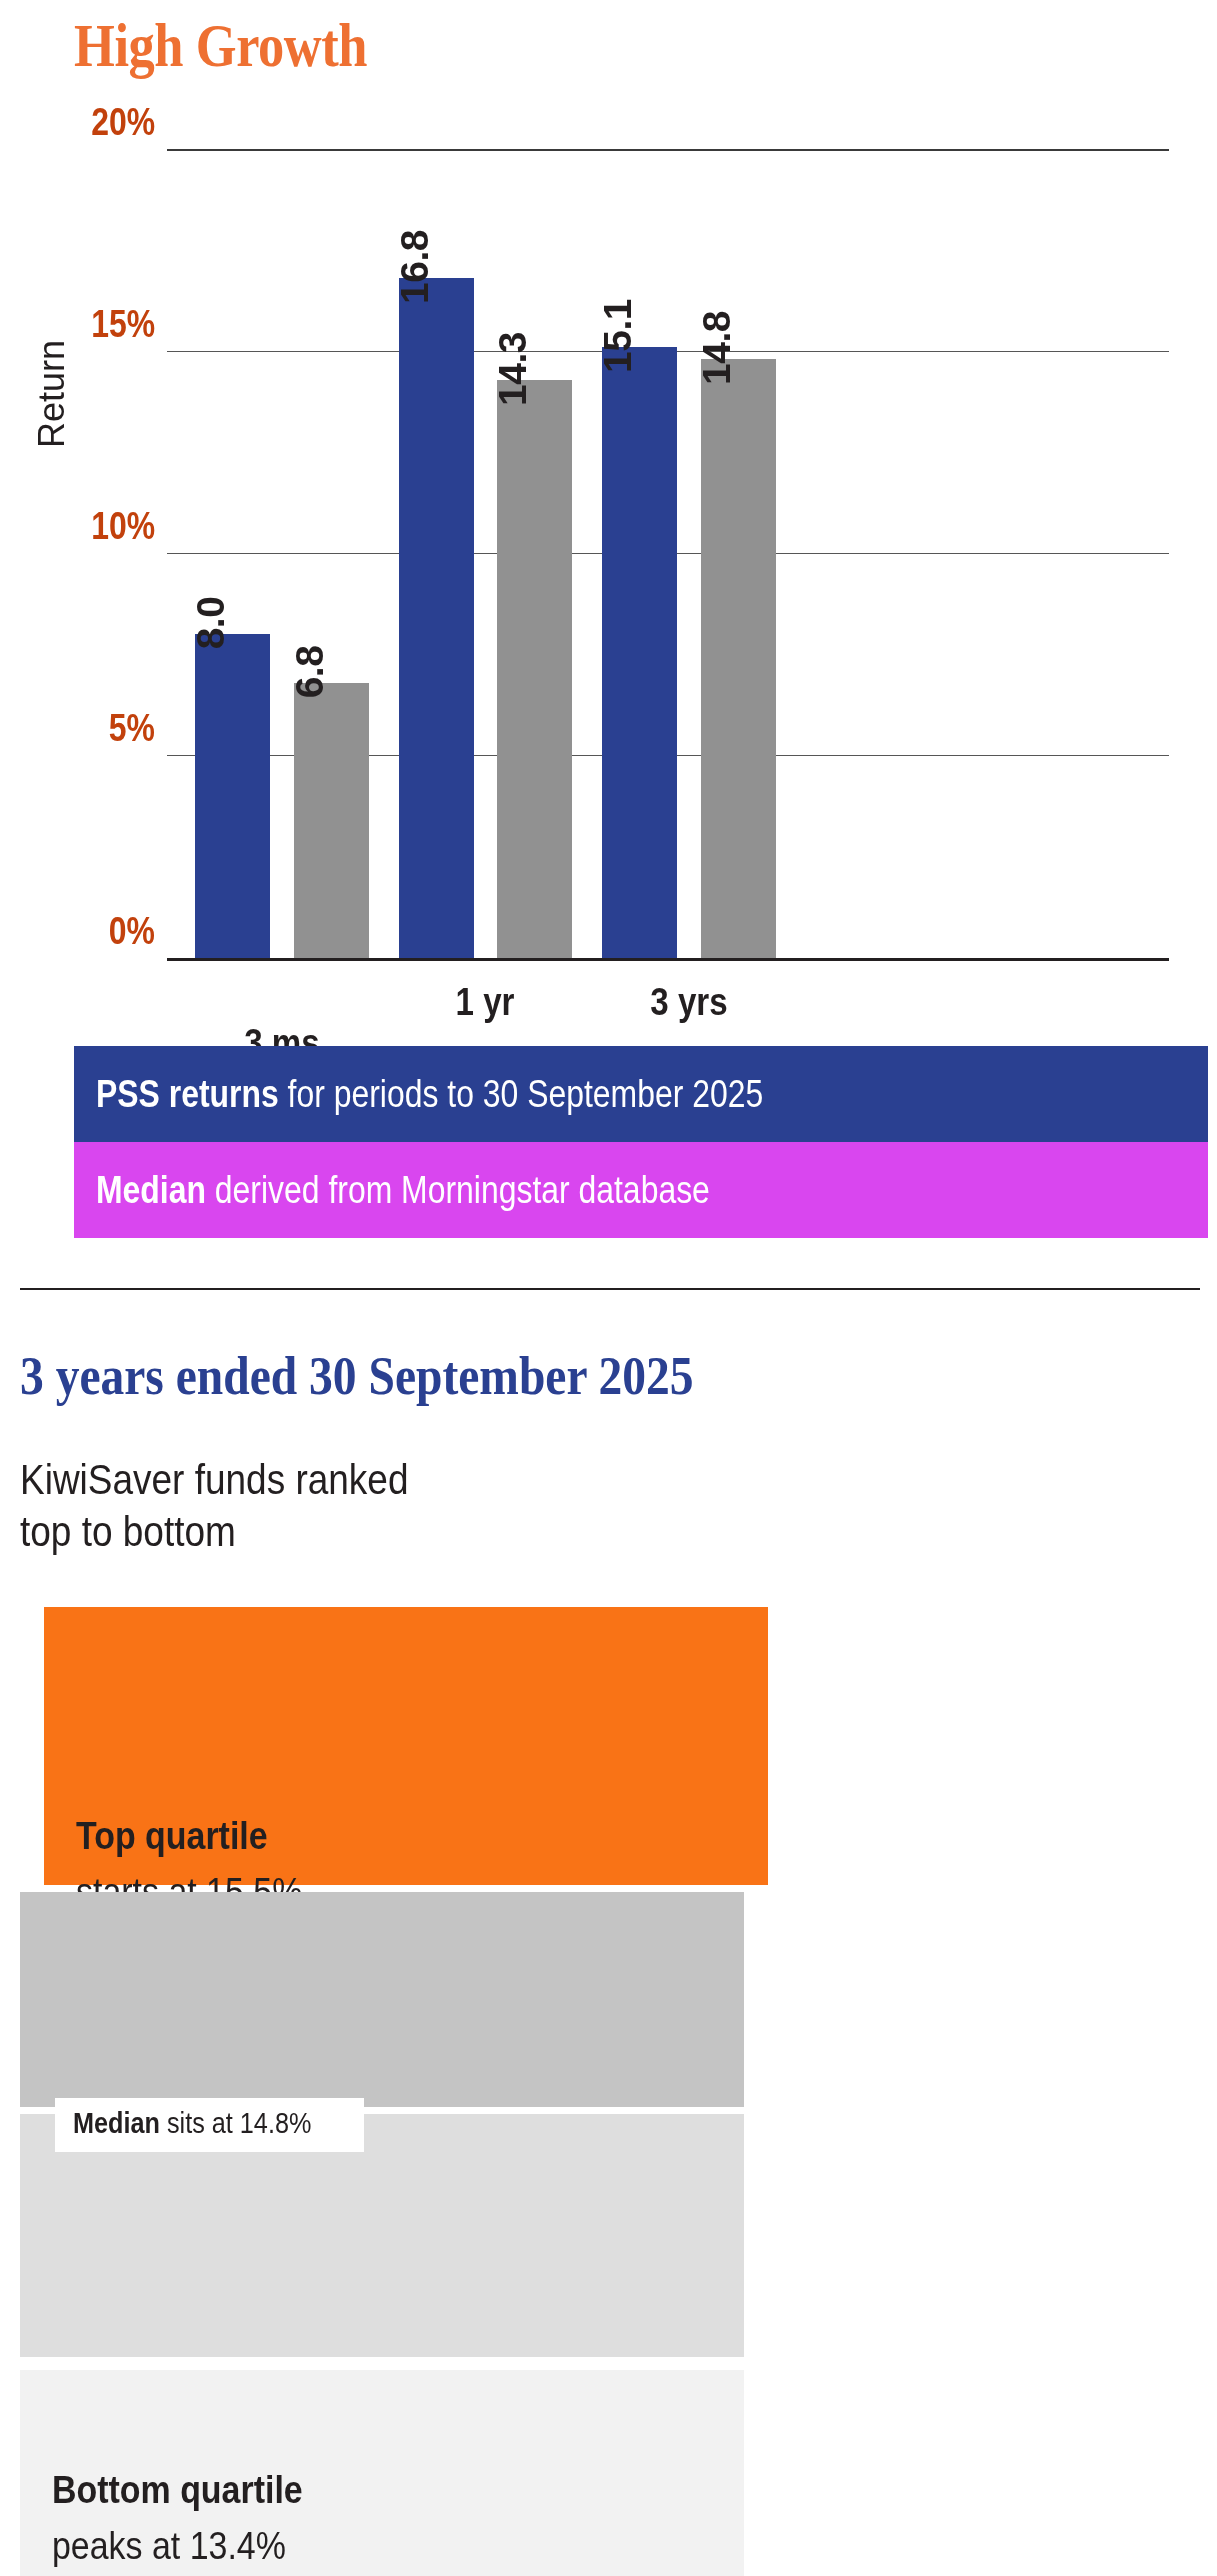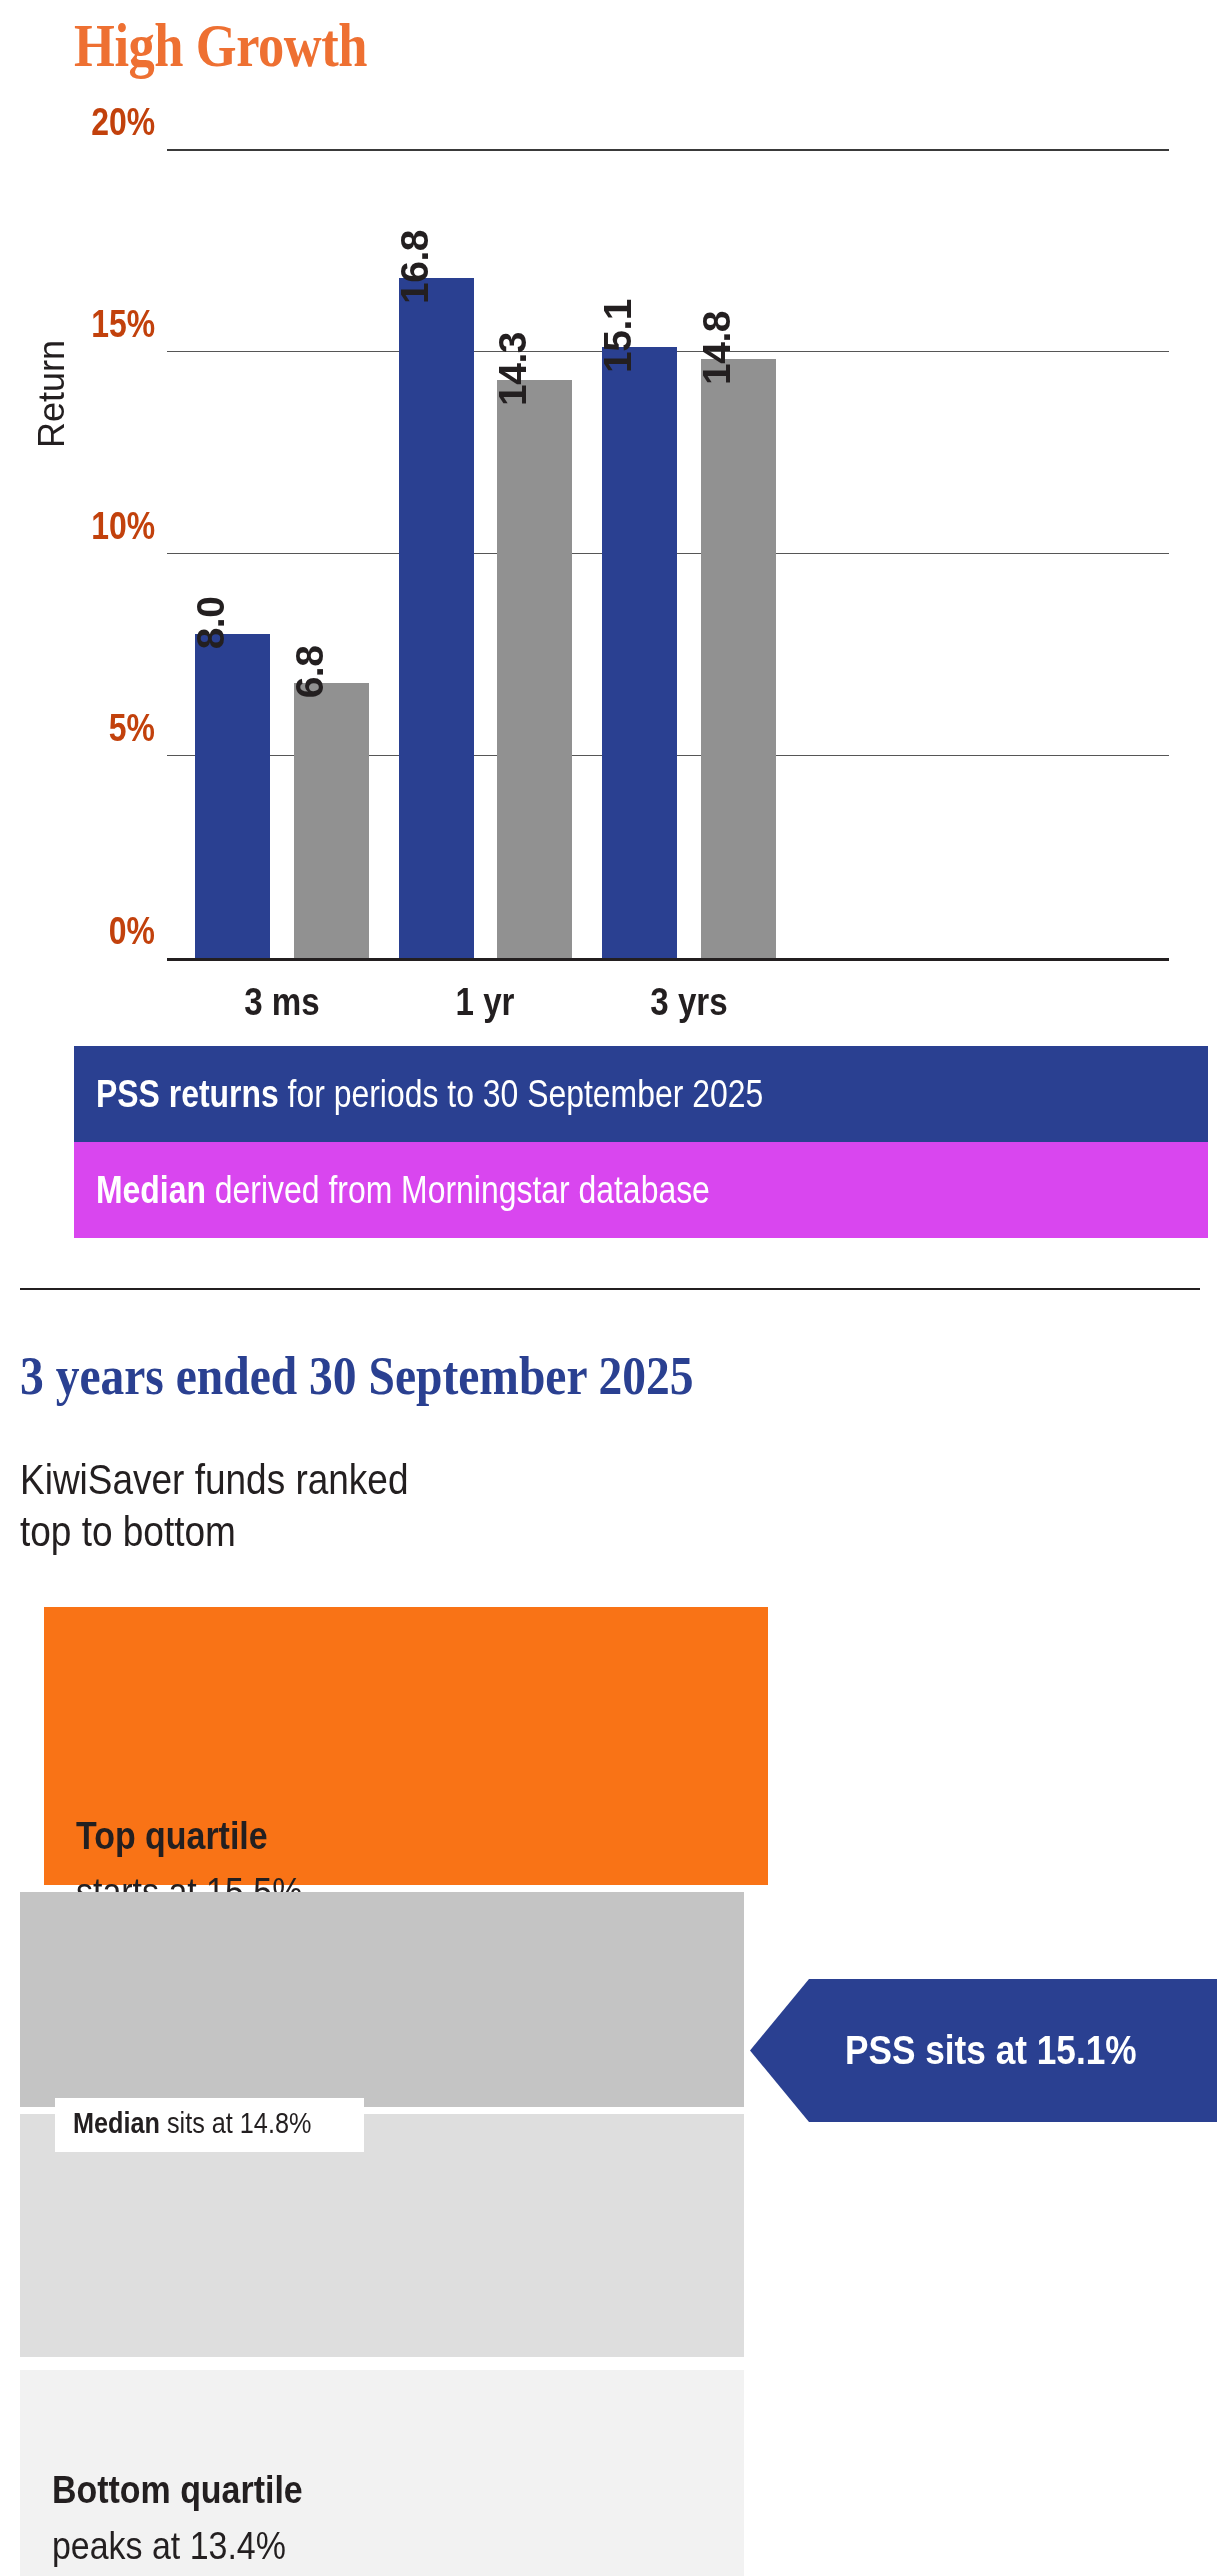--- a/index.html
+++ b/index.html
@@ -167,21 +167,21 @@
       <div class="vlabel">14.3</div>
     </div>
 
     <div class="bar blue" style="left:435px;width:75px;height:611px;">
       <div class="vlabel">15.1</div>
     </div>
     <div class="bar grey" style="left:534px;width:75px;height:599px;">
       <div class="vlabel">14.8</div>
     </div>
 
-    <div class="xtick" style="left:115px;"><span>3 ms</span></div>
+    <div class="xtick" style="left:115px;margin-top:41px;"><span>3 ms</span></div>
     <div class="xtick" style="left:318px;"><span>1 yr</span></div>
     <div class="xtick" style="left:522px;"><span>3 yrs</span></div>
   </div>
 
   <div class="ylabel">Return</div>
 
   <div class="legend">
     <div class="legend-row blue">
       <span class="scaler">
         <span class="lead">PSS returns</span><span>for periods to 30 September 2025</span>
@@ -209,22 +209,19 @@
   <div class="qblock" style="top:1892px;height:215px;background:#c4c4c4;"></div>
 
   <div class="qblock" style="top:2114px;height:243px;background:#dedede;"></div>
 
   <div class="qblock" style="top:2370px;height:286px;background:#f2f2f2;">
     <div class="qtext" style="top:35px;">
       <span class="qinner"><span class="b">Bottom quartile</span><br><span>peaks at 13.4%</span></span>
     </div>
   </div>
 
-  <div class="pss-callout">
-    <span class="ptxt">PSS sits at 15.1%</span>
-  </div>
 
   <div class="median-tag">
     <span class="inner"><span class="b">Median</span> <span>sits at 14.8%</span></span>
   </div>
 
 </div>
 
 
 </body></html>

